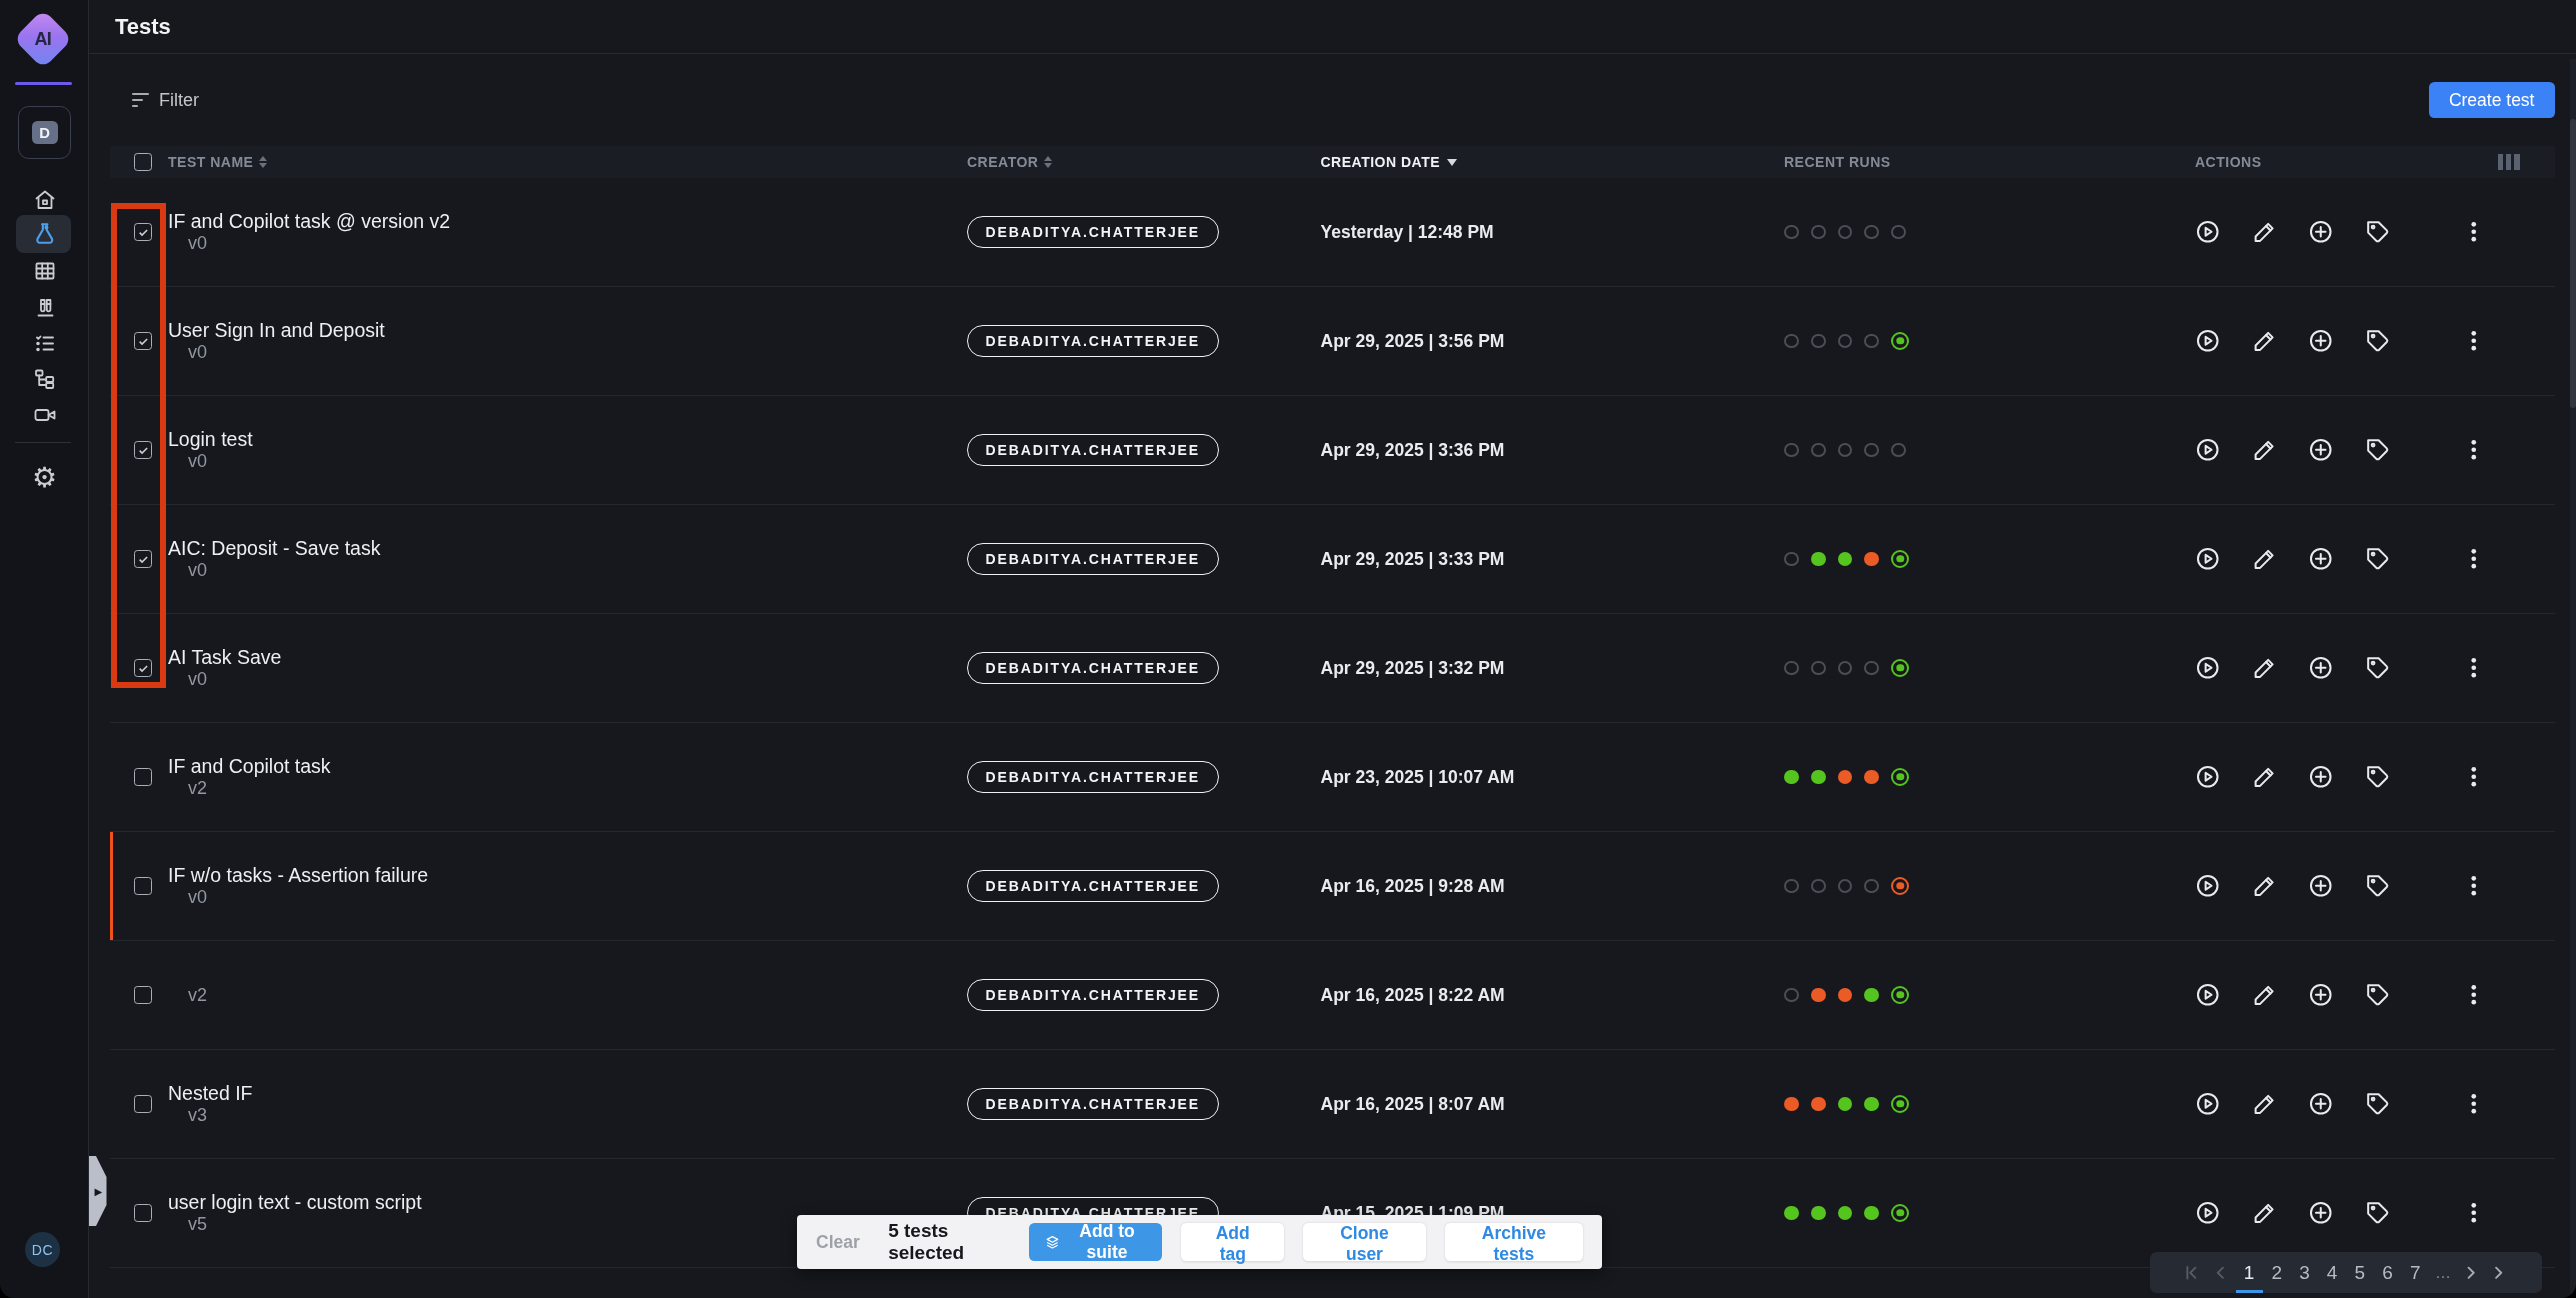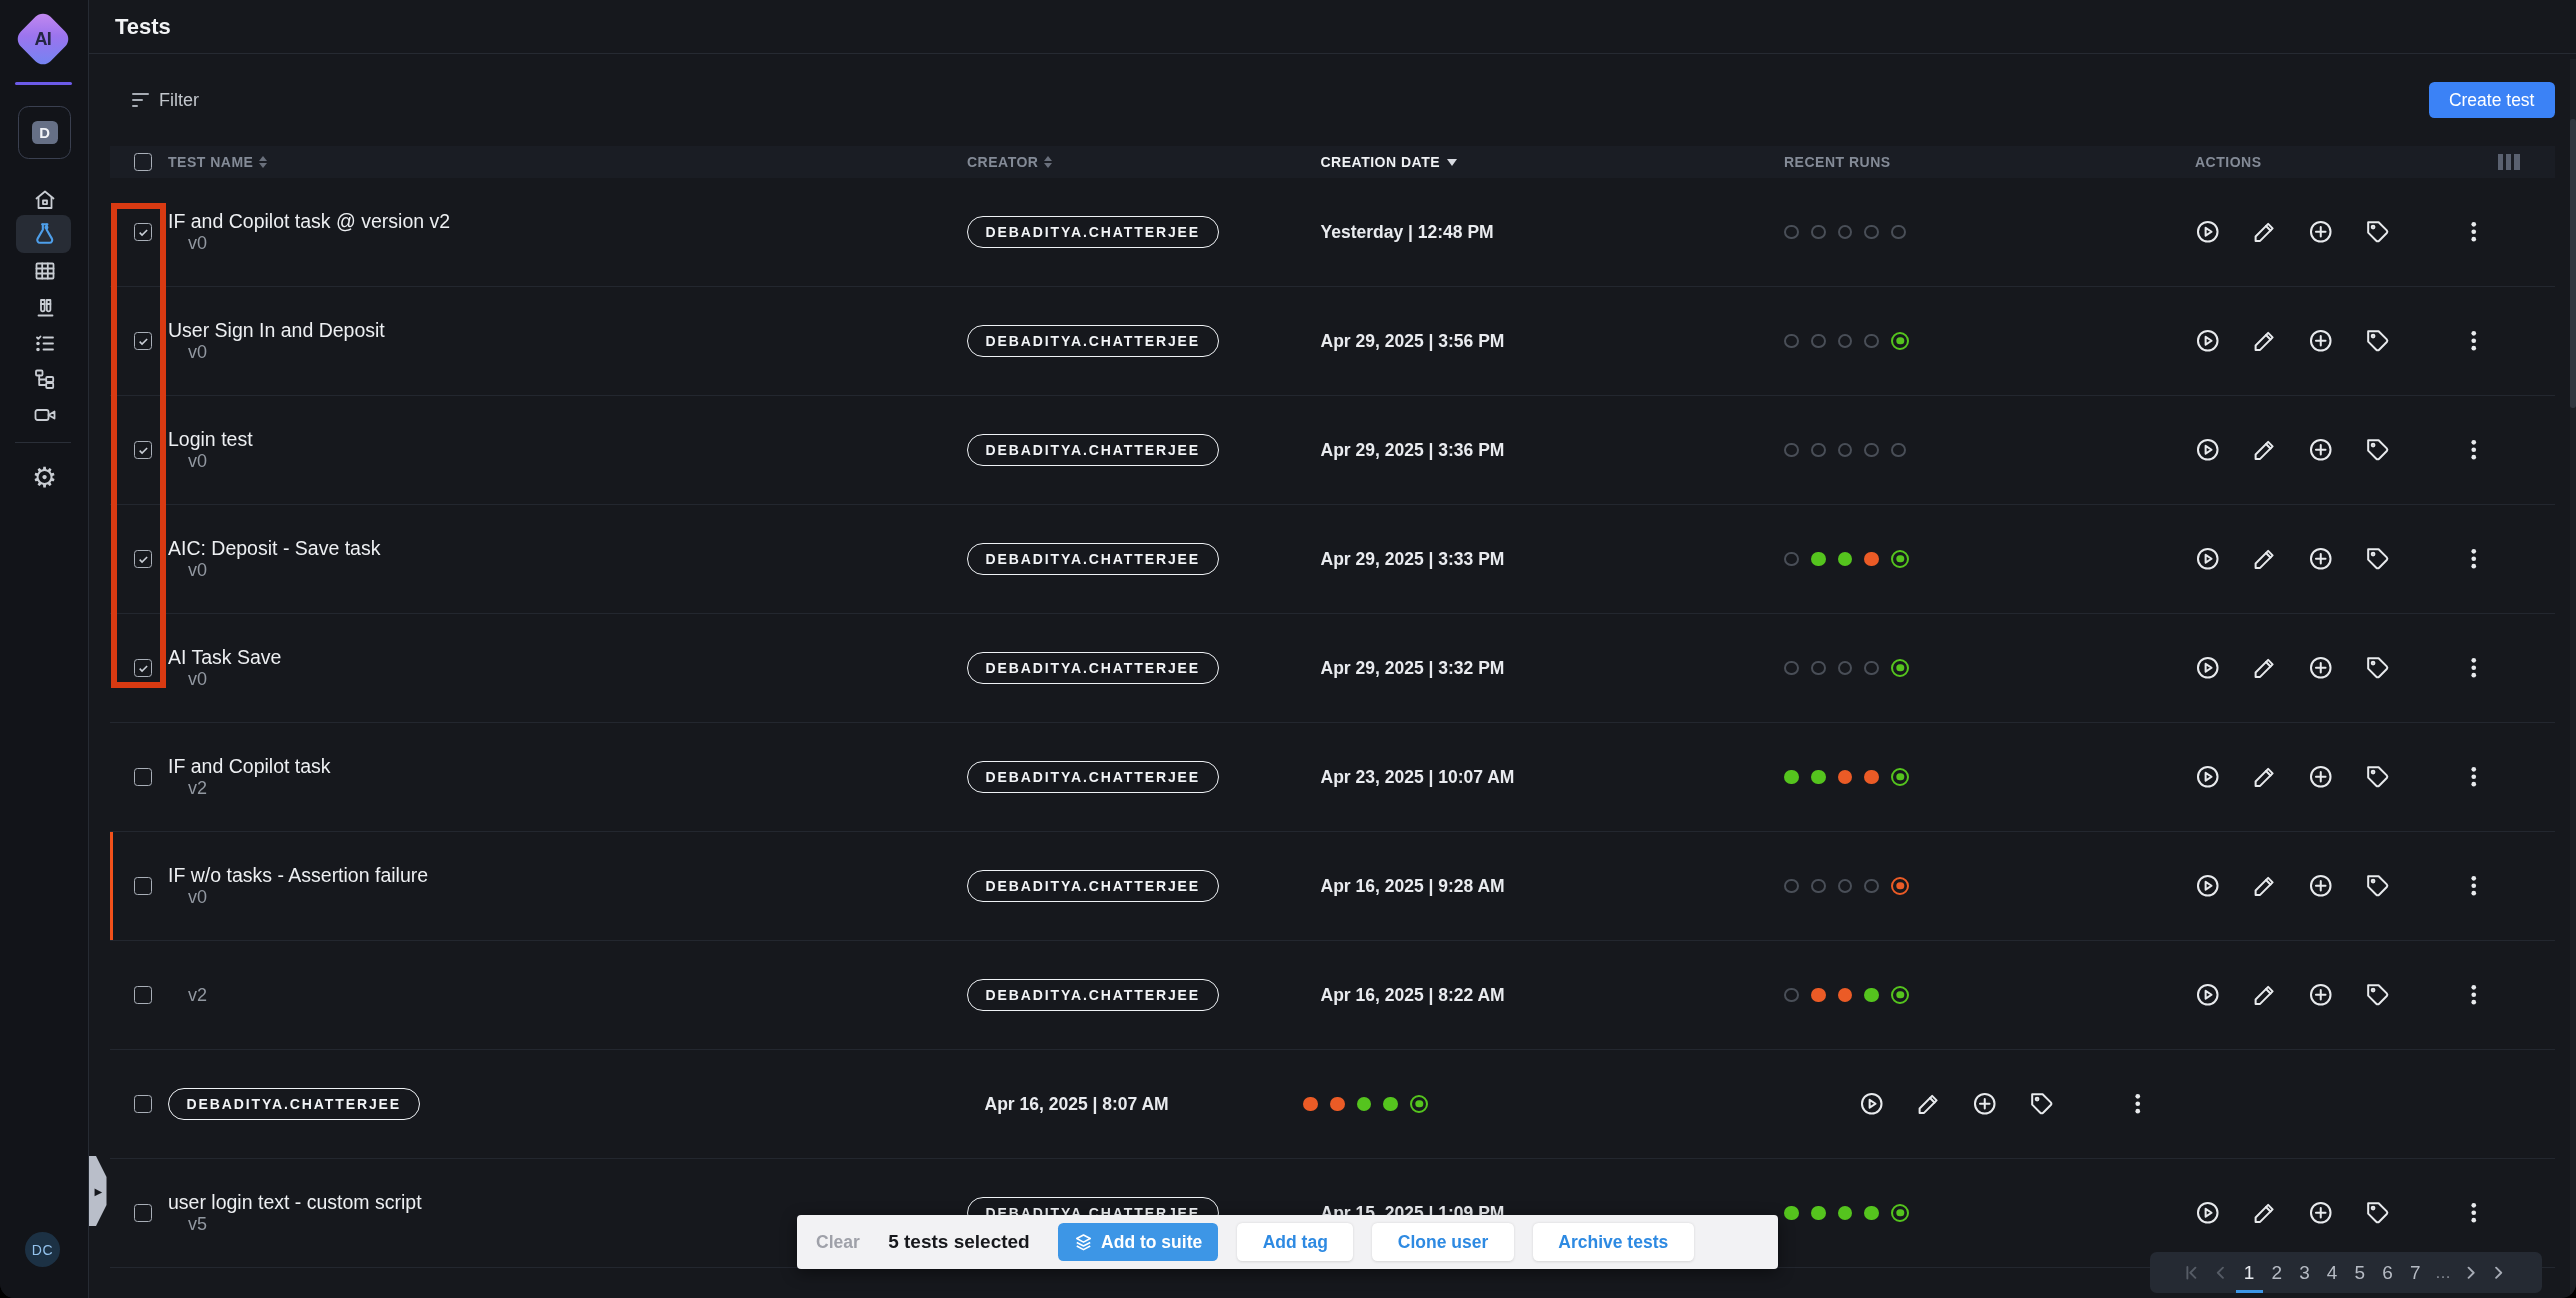--- a/index.html
+++ b/index.html
@@ -78,21 +78,21 @@
   .actions-cell{display:flex;align-items:center;gap:31px;padding-left:75px;}
   .action{width:25.5px;height:25.5px;display:flex;align-items:center;justify-content:center;cursor:pointer;background:none;border:none;padding:0;}
   .action svg{width:25.5px;height:25.5px;stroke:#E8EAED;stroke-width:1.9;fill:none;stroke-linecap:round;stroke-linejoin:round;}
   .action.kebab{margin-left:40px;}
   .action.kebab svg{fill:#E8EAED;stroke:none;}
 
   
   .annotation{position:absolute;left:111px;top:203px;width:55px;height:485px;border:6.7px solid #D93A12;z-index:50;pointer-events:none;}
 
   
-  .selbar{position:absolute;left:797px;top:1215px;width:981px;height:54px;background:#F2F2F4;border-radius:4px;display:flex;align-items:center;padding:4px 19px;gap:19px;z-index:60;box-shadow:0 4px 16px rgba(0,0,0,.45);}
+  .selbar{position:absolute;left:797px;top:1215px;width:805px;height:54px;background:#F2F2F4;border-radius:4px;display:flex;align-items:center;padding:4px 19px;gap:19px;z-index:60;box-shadow:0 4px 16px rgba(0,0,0,.45);}
   .clear-btn{background:none;border:none;font-size:17.5px;font-weight:700;color:#9FA1A9;cursor:pointer;padding:0;}
   .sel-count{font-size:19px;font-weight:700;color:#17181C;margin:0 9.4px;}
   .suite-btn{height:38px;background:#3D96E6;border:none;border-radius:5.4px;color:#fff;font-size:17.5px;font-weight:600;display:flex;align-items:center;gap:8px;padding:0 16px;cursor:pointer;}
   .suite-btn svg{width:19px;height:19px;stroke:#fff;stroke-width:2;fill:none;stroke-linejoin:round;}
   .white-btn{height:38px;background:#fff;border:none;border-radius:5.4px;color:#2E8AE2;font-size:17.5px;font-weight:600;padding:0 25.5px;cursor:pointer;box-shadow:0 0.7px 2.7px rgba(0,0,0,.12);}
 
   
   .pagination{position:absolute;left:2150px;top:1252px;width:392px;height:41px;background:#252A33;border-radius:6.7px;display:flex;align-items:center;justify-content:center;gap:8.7px;z-index:60;padding:0 6.7px;}
   .pg-item{min-width:19px;text-align:center;font-size:19px;color:#B6BBC4;cursor:pointer;position:relative;line-height:41px;height:41px;}
   .pg-item.active{color:#E8EBF0;}
@@ -669,20 +669,24 @@
                   <circle cx="12" cy="12" r="2.2"></circle>
                   <circle cx="12" cy="19" r="2.2"></circle>
                 </svg>
       </button>
     </div>
   </div>
           <div class="trow">
     <div class="cb-cell">
               <div class="checkbox"></div>
             </div>
+    <div class="name-cell">
+      <div class="tname">Nested IF</div>
+      <div class="tversion">v3</div>
+    </div>
     <div><span class="badge">DEBADITYA.CHATTERJEE</span></div>
     <div class="date-cell">Apr 16, 2025 | 8:07 AM</div>
     <div class="runs-cell">
               <div class="dot fail"></div>
               <div class="dot fail"></div>
               <div class="dot pass"></div>
               <div class="dot pass"></div>
               <div class="dot latest-pass"></div>
             </div>
     <div class="actions-cell">

